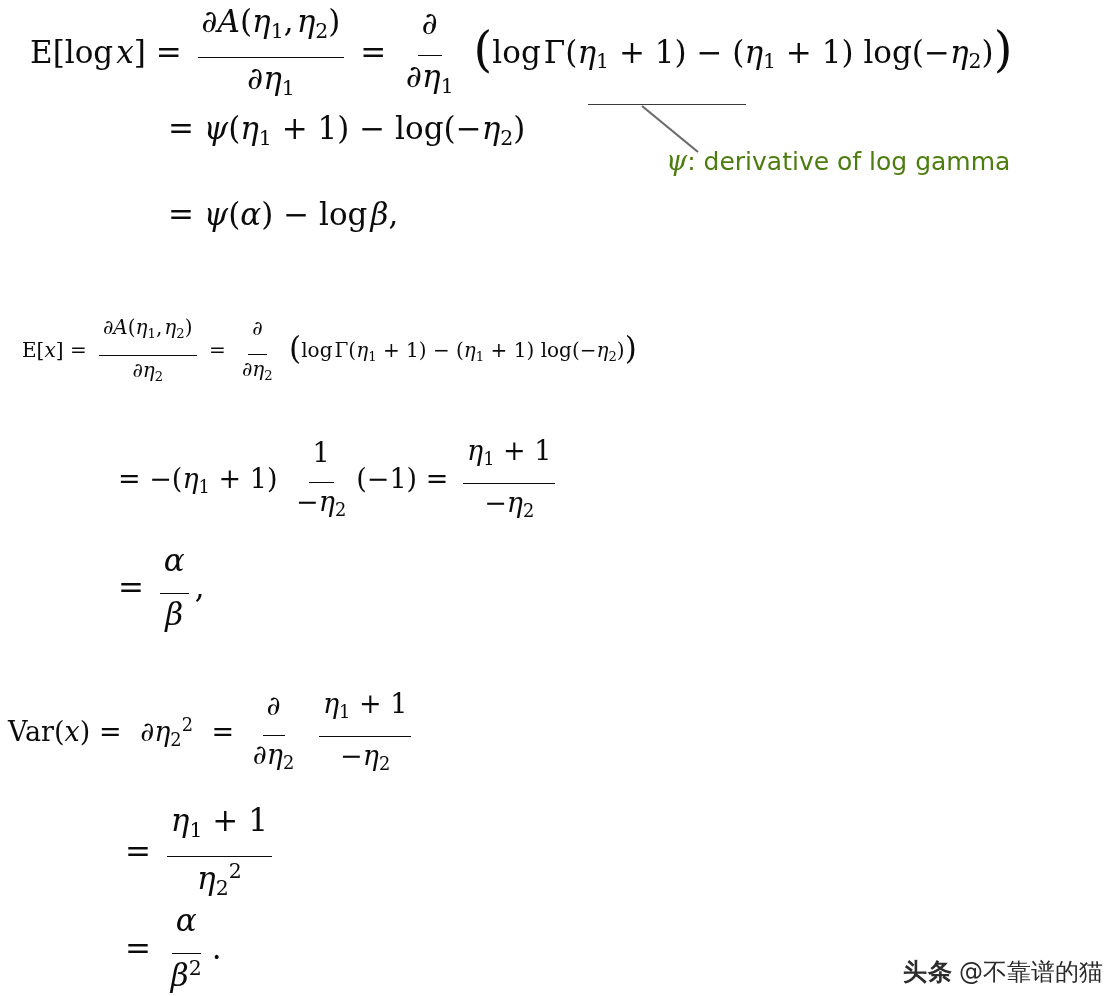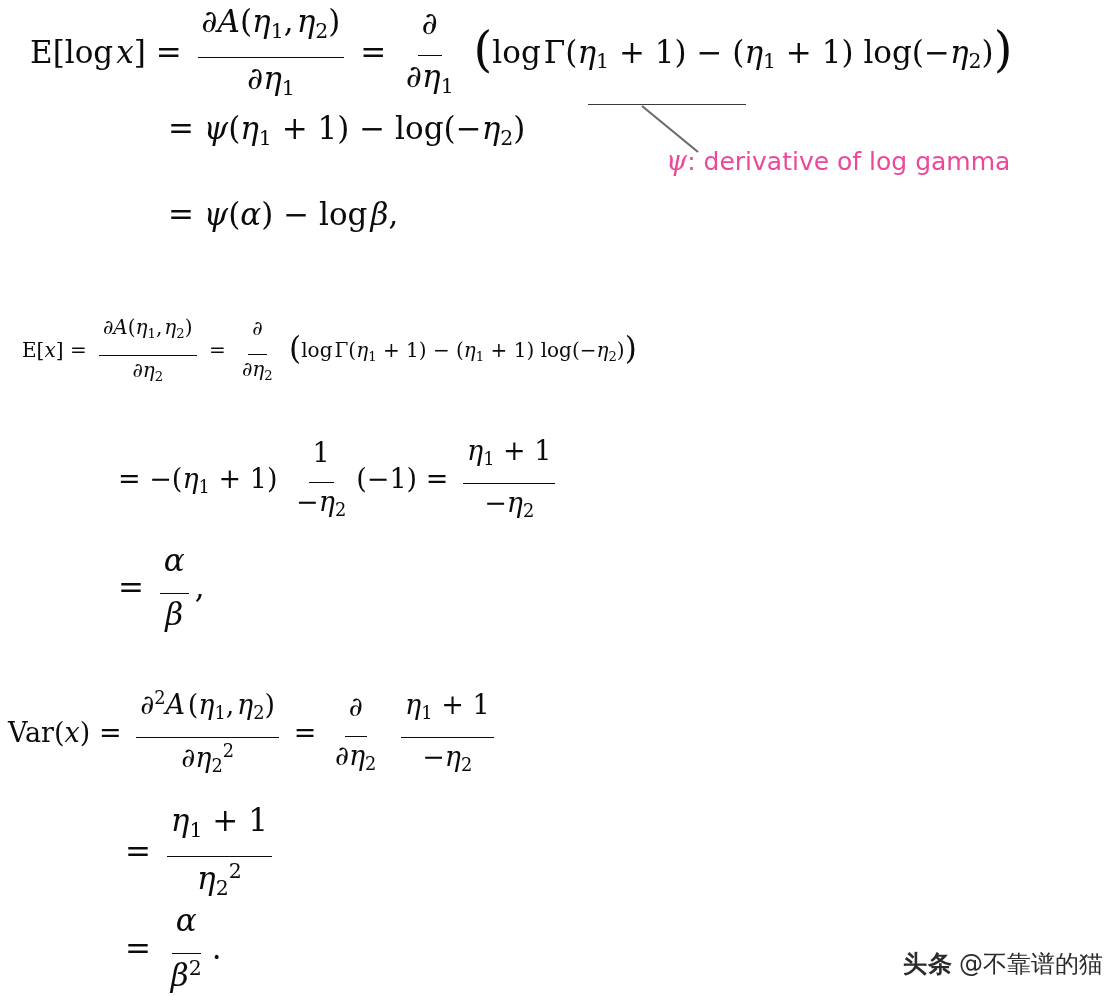--- a/index.html
+++ b/index.html
@@ -95,33 +95,33 @@
     top: 104px;
     width: 112px;
     height: 52px;
   }
   #annot-text {
     position: absolute;
     left: 666px;
     top: 145px;
     font-size: 25px;
     font-family: "DejaVu Sans", sans-serif;
-    color: #ec4899;
+    color: #4d7c0f;
     white-space: nowrap;
   }
   #annot-text .psi {
     font-family: "DejaVu Serif", serif;
     font-style: italic;
     font-size: 27px;
   }
 
   #watermark {
     position: absolute;
     right: 14px;
-    bottom: 16px;
+    bottom: 8px;
     font-size: 24px;
     font-family: "DejaVu Sans", sans-serif;
     color: #2b2b2b;
     white-space: nowrap;
   }
   #watermark .wm-icon {
     font-family: "DejaVu Serif", serif;
     font-weight: bold;
     letter-spacing: 1px;
     margin-right: 6px;
@@ -222,21 +222,20 @@
   <span class="frac">
     <span class="num"><span class="it">α</span></span>
     <span class="den"><span class="it">β</span></span>
   </span><span class="up">,</span>
 </div>
 
 <div class="line math" id="eq3-l1">
   <span class="up">Var</span><span class="up">(</span><span class="it">x</span><span class="up">)</span>
   <span class="up">=</span>
   <span class="frac">
-    <span class="num"><span class="it">∂</span><span class="sup">2</span><span class="it">A</span> <span class="up">(</span><span class="it">η</span><span class="sub">1</span><span class="up">,</span> <span class="it">η</span><span class="sub">2</span><span class="up">)</span></span>
     <span class="den"><span class="it">∂</span><span class="it">η</span><span class="sub">2</span><span class="sup">2</span></span>
   </span>
   <span class="up">=</span>
   <span class="frac">
     <span class="num"><span class="it">∂</span></span>
     <span class="den"><span class="it">∂</span><span class="it">η</span><span class="sub">2</span></span>
   </span>
   <span class="frac">
     <span class="num"><span class="it">η</span><span class="sub">1</span>
       <span class="up">+</span>

